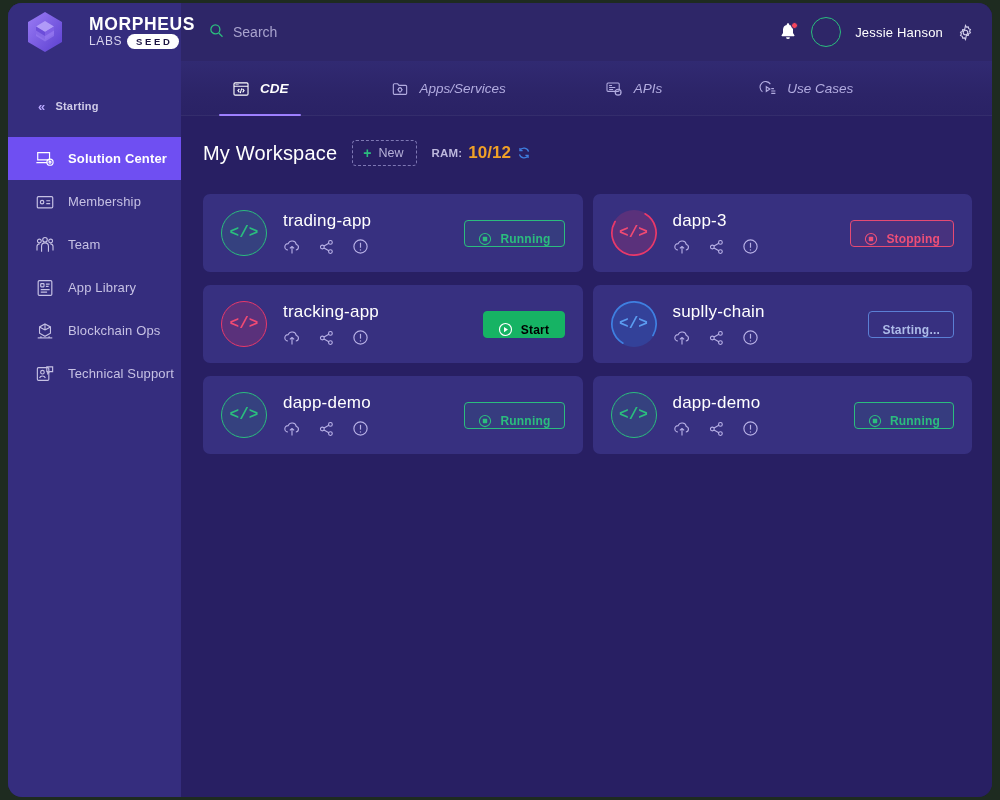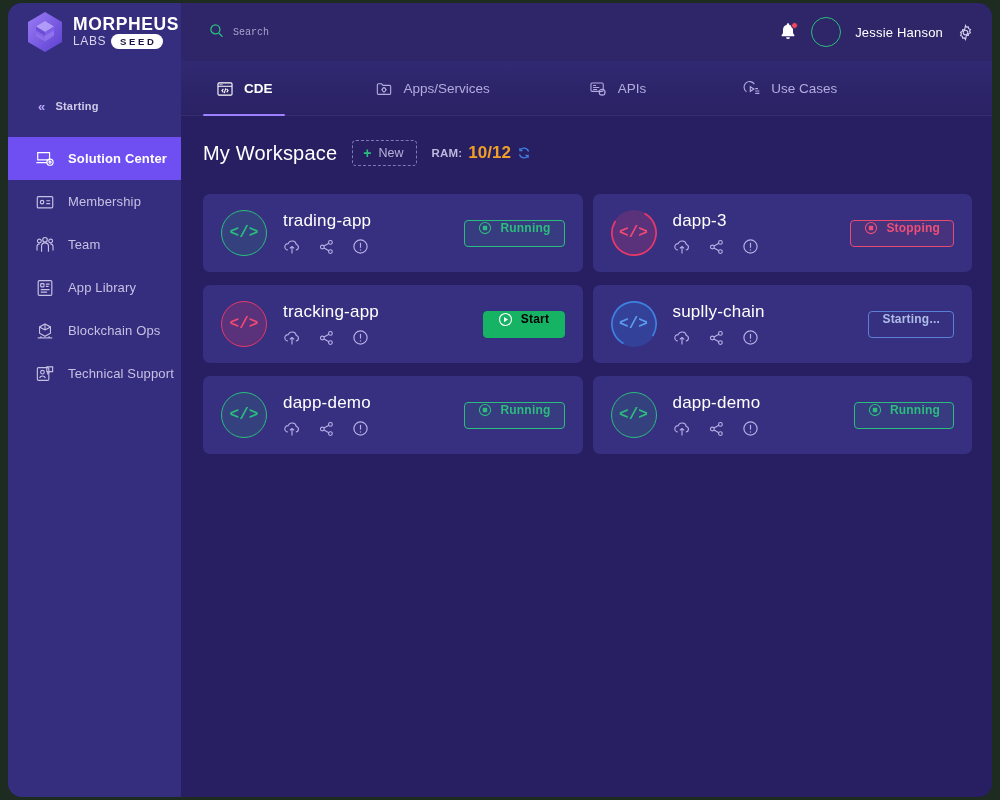--- a/index.html
+++ b/index.html
@@ -30,20 +30,21 @@
     flex: 0 0 58px;
     position: relative;
     z-index: 5;
   }
   .brand {
     width: 173px; height: 58px;
     display: flex; align-items: center;
     padding-left: 18px;
     flex: 0 0 173px;
     background: #352d7e;
+    gap: 16px;
   }
   .logo-hex {
     width: 38px; height: 42px; position: relative;
     flex: 0 0 38px; margin-right: 9px;
   }
   .logo-hex svg { display:block; }
   .brand-text { line-height: 1; }
   .brand-l1 {
     font-size: 17.5px; font-weight: bold; color: #ffffff;
     letter-spacing: 0.6px;
@@ -60,22 +61,22 @@
     font-size: 9.5px; font-weight: bold; letter-spacing: 2.6px;
     border-radius: 9px; padding: 2.5px 7px 2.5px 9px;
   }
 
   .search-wrap {
     display: flex; align-items: center; gap: 9px;
     margin-left: 28px;
   }
   .search-input {
     background: transparent; border: none; outline: none;
-    color: #a9a4ce; font-size: 10px;
-    font-family: Liberation Mono, monospace;
+    color: #a9a4ce; font-size: 14px;
+    font-family: Liberation Sans, sans-serif;
     width: 260px;
   }
   .search-input::placeholder { color: #a9a4ce; }
 
   .top-right {
     margin-left: auto; display: flex; align-items: center;
     gap: 14px; padding-right: 18px;
   }
   .bell { position: relative; width: 18px; height: 20px; cursor: pointer; }
   .bell-dot {
@@ -126,21 +127,22 @@
   .main {
     flex: 1; min-width: 0;
     background: #281f63;
     display: flex; flex-direction: column;
   }
   .tabs {
     height: 55px; flex: 0 0 55px;
     display: flex; align-items: center;
     background: linear-gradient(180deg,#312a72 0%,#2c2468 60%,#2a2265 100%);
     position: relative;
-    padding-left: 22px;
+    padding-left: 38px;
+    font-style: italic;
   }
   .tabs:after {
     content:""; position:absolute; left:0; right:0; bottom:0;
     height:1px; background: rgba(255,255,255,.05);
   }
   .tab {
     display: flex; align-items: center; gap: 10px;
     height: 55px; padding: 0 12px;
     color: #b2ace0; font-size: 13.5px; cursor: pointer;
     position: relative;
@@ -207,21 +209,21 @@
 
   .card-mid { flex: 1; min-width: 0; }
   .card-title {
     color: #ffffff; font-size: 17px; margin-bottom: 7px;
     letter-spacing: .2px;
   }
   .card-actions { display: flex; align-items: center; gap: 17px; }
   .card-actions .act { cursor: pointer; display: flex; line-height: 0;}
 
   .status {
-    display: flex; align-items: flex-start; justify-content: center;
+    display: flex; align-items: flex-end; justify-content: center;
     gap: 8px; border-radius: 4px; cursor: pointer;
     font-size: 12px; font-weight: bold; letter-spacing: .2px;
     height: 27px; min-width: 78px; padding: 0 13px;
   }
   .st-running {
     border: 1px solid #2bbd7e; color: #2bbd7e;
     background: rgba(43,189,126,.09);
   }
   .st-stopping {
     border: 1px solid #e54a73; color: #ee4f77;

